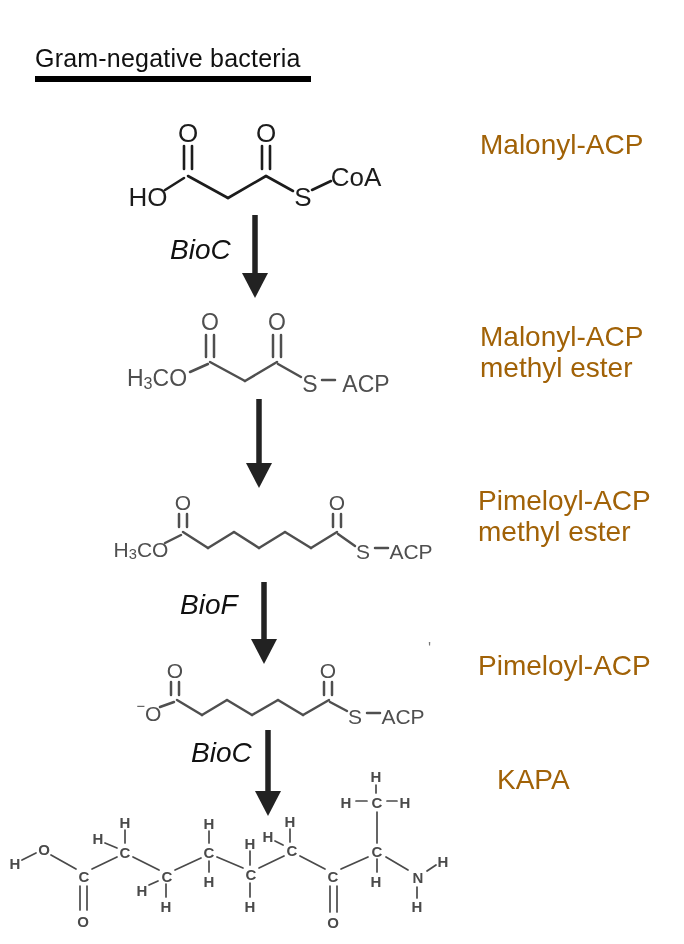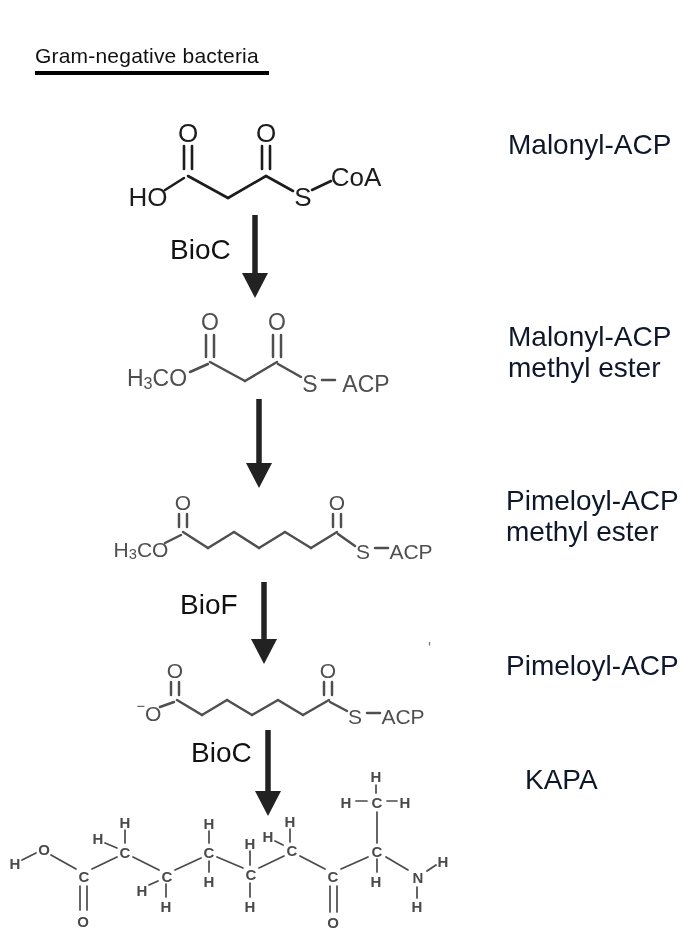--- a/index.html
+++ b/index.html
@@ -1,22 +1,22 @@
 <!DOCTYPE html>
 <html><head>
 <meta charset="utf-8">
 <style>
   html,body{margin:0;padding:0;background:#ffffff;}
   #page{position:relative;width:684px;height:944px;background:#ffffff;overflow:hidden;
         font-family:"Liberation Sans", sans-serif;}
   #scheme{position:absolute;left:0;top:0;}
-  .page-title{position:absolute;left:35px;top:44px;font-size:21px;color:#111;
-              border-bottom:4px solid #000000;padding:0 10px 3px 0;letter-spacing:.2px;}
-  .compound-label{position:absolute;font-size:28px;line-height:31px;color:#0f172a;margin-left:28px;}
-  .enzyme-label{position:absolute;font-size:28px;color:#111;}
+  .page-title{position:absolute;left:35px;top:44px;font-size:25px;color:#111;
+              border-bottom:6px solid #000000;padding:0 10px 3px 0;letter-spacing:.2px;}
+  .compound-label{position:absolute;font-size:28px;line-height:31px;color:#a16207;}
+  .enzyme-label{position:absolute;font-size:28px;font-style:italic;color:#111;}
   .stray-mark{position:absolute;left:428px;top:640px;font-size:16px;color:#777;}
 </style>
 </head>
 <body>
 
 <div id="page">
 
   <svg id="scheme" width="684" height="944" viewBox="0 0 684 944">
       <g fill="#1c1c1c" font-size="26" font-weight="normal" text-anchor="middle" font-family="&quot;Liberation Sans&quot;, sans-serif">
         <line x1="184" y1="146" x2="184" y2="169" stroke="#1c1c1c" stroke-width="2.6" stroke-linecap="round"></line>

